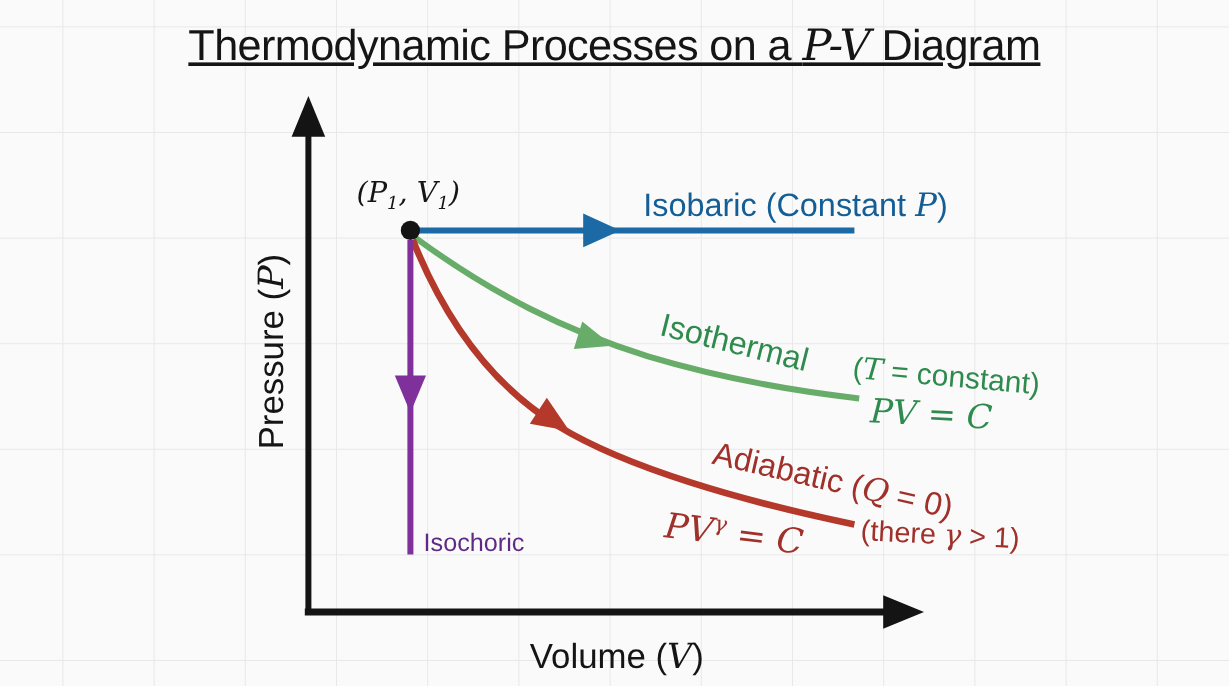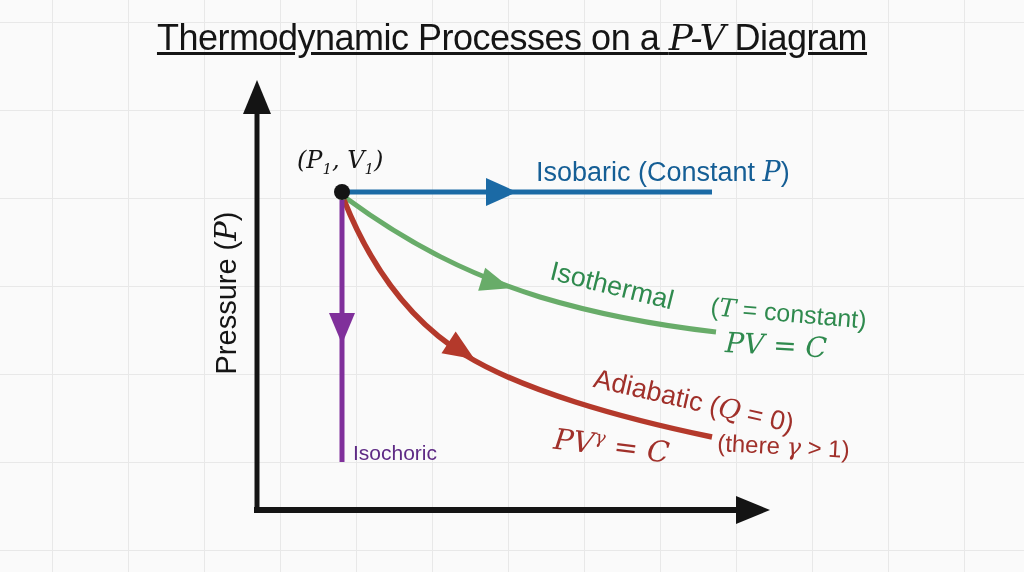--- a/index.html
+++ b/index.html
@@ -48,20 +48,21 @@
     <line x1="342" y1="200" x2="342" y2="462" stroke-width="5" stroke="#80309b"></line>
     <polygon points="15,0 -16,-13 -16,13" transform="translate(342,329) rotate(90)" fill="#80309b"></polygon>
 
     <circle cx="342" cy="192" r="8" fill="#141414"></circle>
   </svg>
 
   <div class="lbl title"><span>Thermodynamic Processes on a </span><span class="math">P-V</span><span> Diagram</span></div>
 
   <div class="lbl axis-label" style="left:227px;top:293px;transform:translate(-50%,-50%) rotate(-90deg);"><span>Pressure (</span><span class="math">P</span><span>)</span></div>
 
+  <div class="lbl axis-label" style="left:514px;top:548px;transform:translate(-50%,-50%);"><span>Volume (</span><span class="math">V</span><span>)</span></div>
 
   <div class="lbl math" style="left:297px;top:148px;font-size:24px;color:#151515;"><span>(P</span><sub>1</sub><span>, V</span><sub>1</sub><span>)</span></div>
 
   <div class="lbl c-blue" style="left:536px;top:157px;font-size:27px;"><span>Isobaric (Constant </span><span class="math">P</span><span>)</span></div>
 
   <div class="lbl c-green" style="left:612px;top:286px;font-size:27px;transform:translate(-50%,-50%) rotate(14deg);">Isothermal</div>
   <div class="lbl c-green" style="left:712px;top:293px;font-size:25px;transform:rotate(5deg);transform-origin:left top;"><span>(</span><span class="math">T</span><span> = constant)</span></div>
   <div class="lbl math c-green" style="left:726px;top:328px;font-size:28px;transform:rotate(3deg);transform-origin:left top;">PV = C</div>
 
   <div class="lbl c-red" style="left:694px;top:401px;font-size:27px;transform:translate(-50%,-50%) rotate(13deg);"><span>Adiabatic </span><span>(</span><span class="math">Q</span><span> = 0)</span></div>

